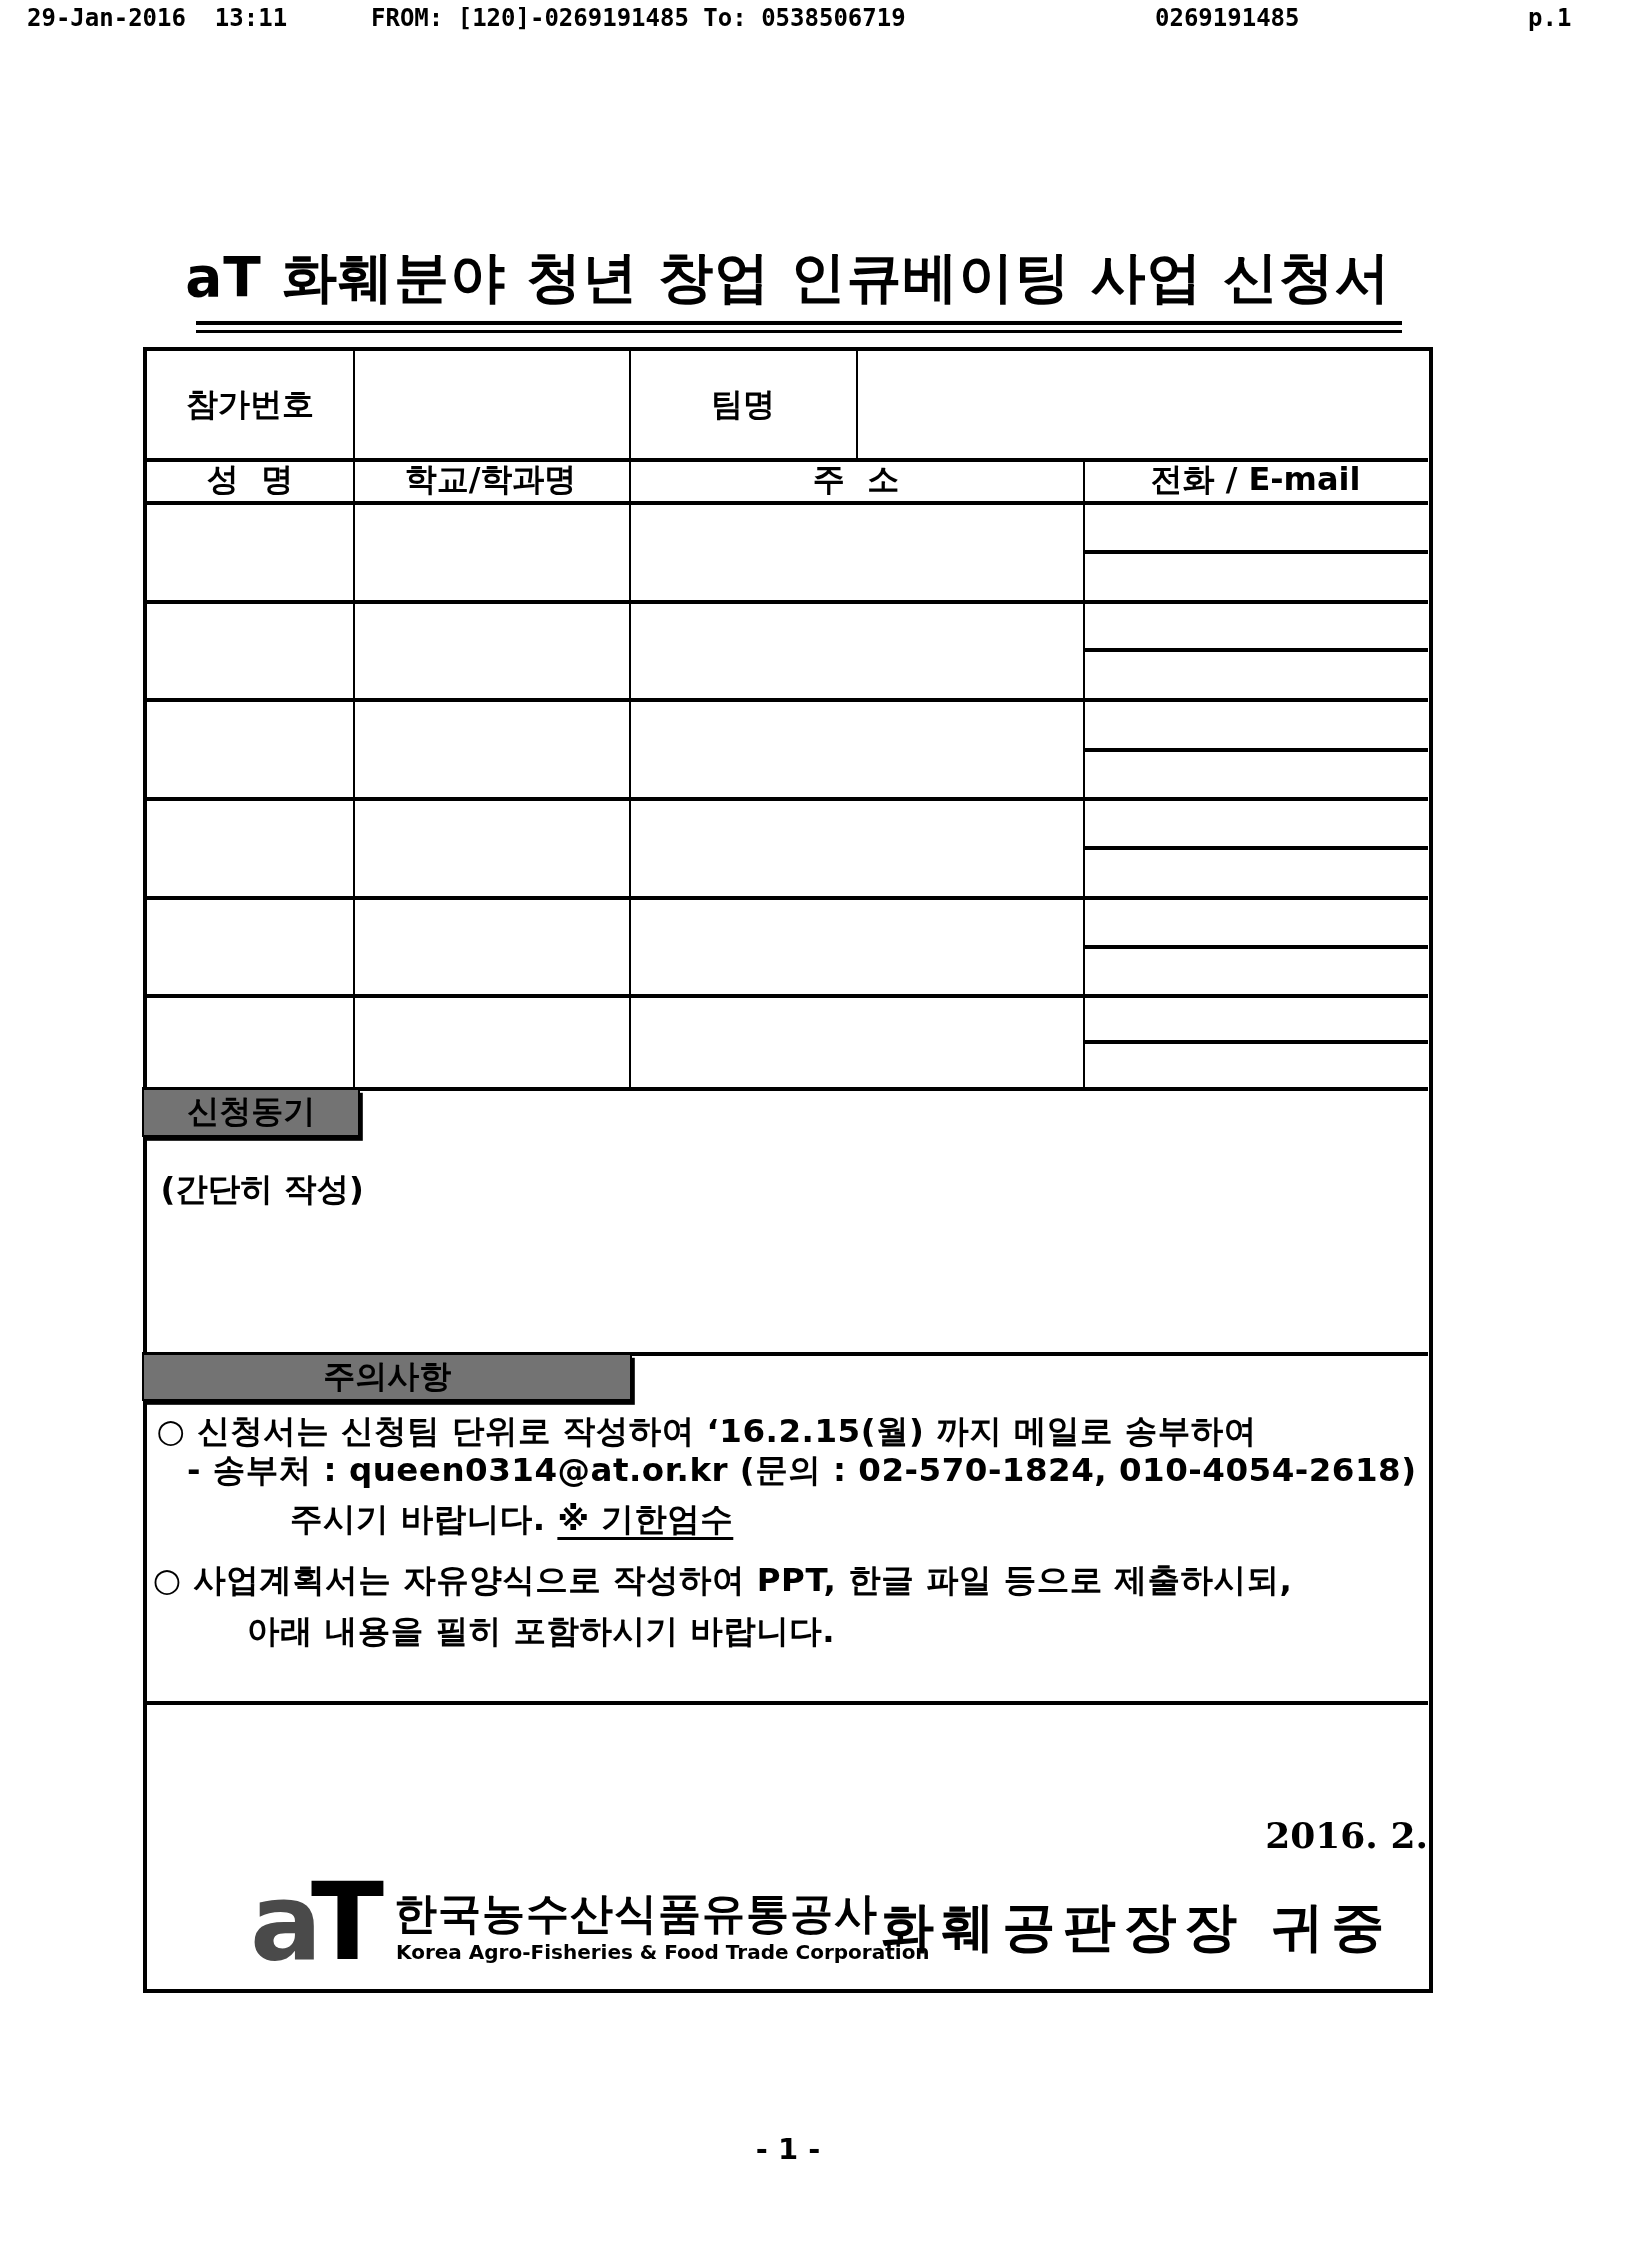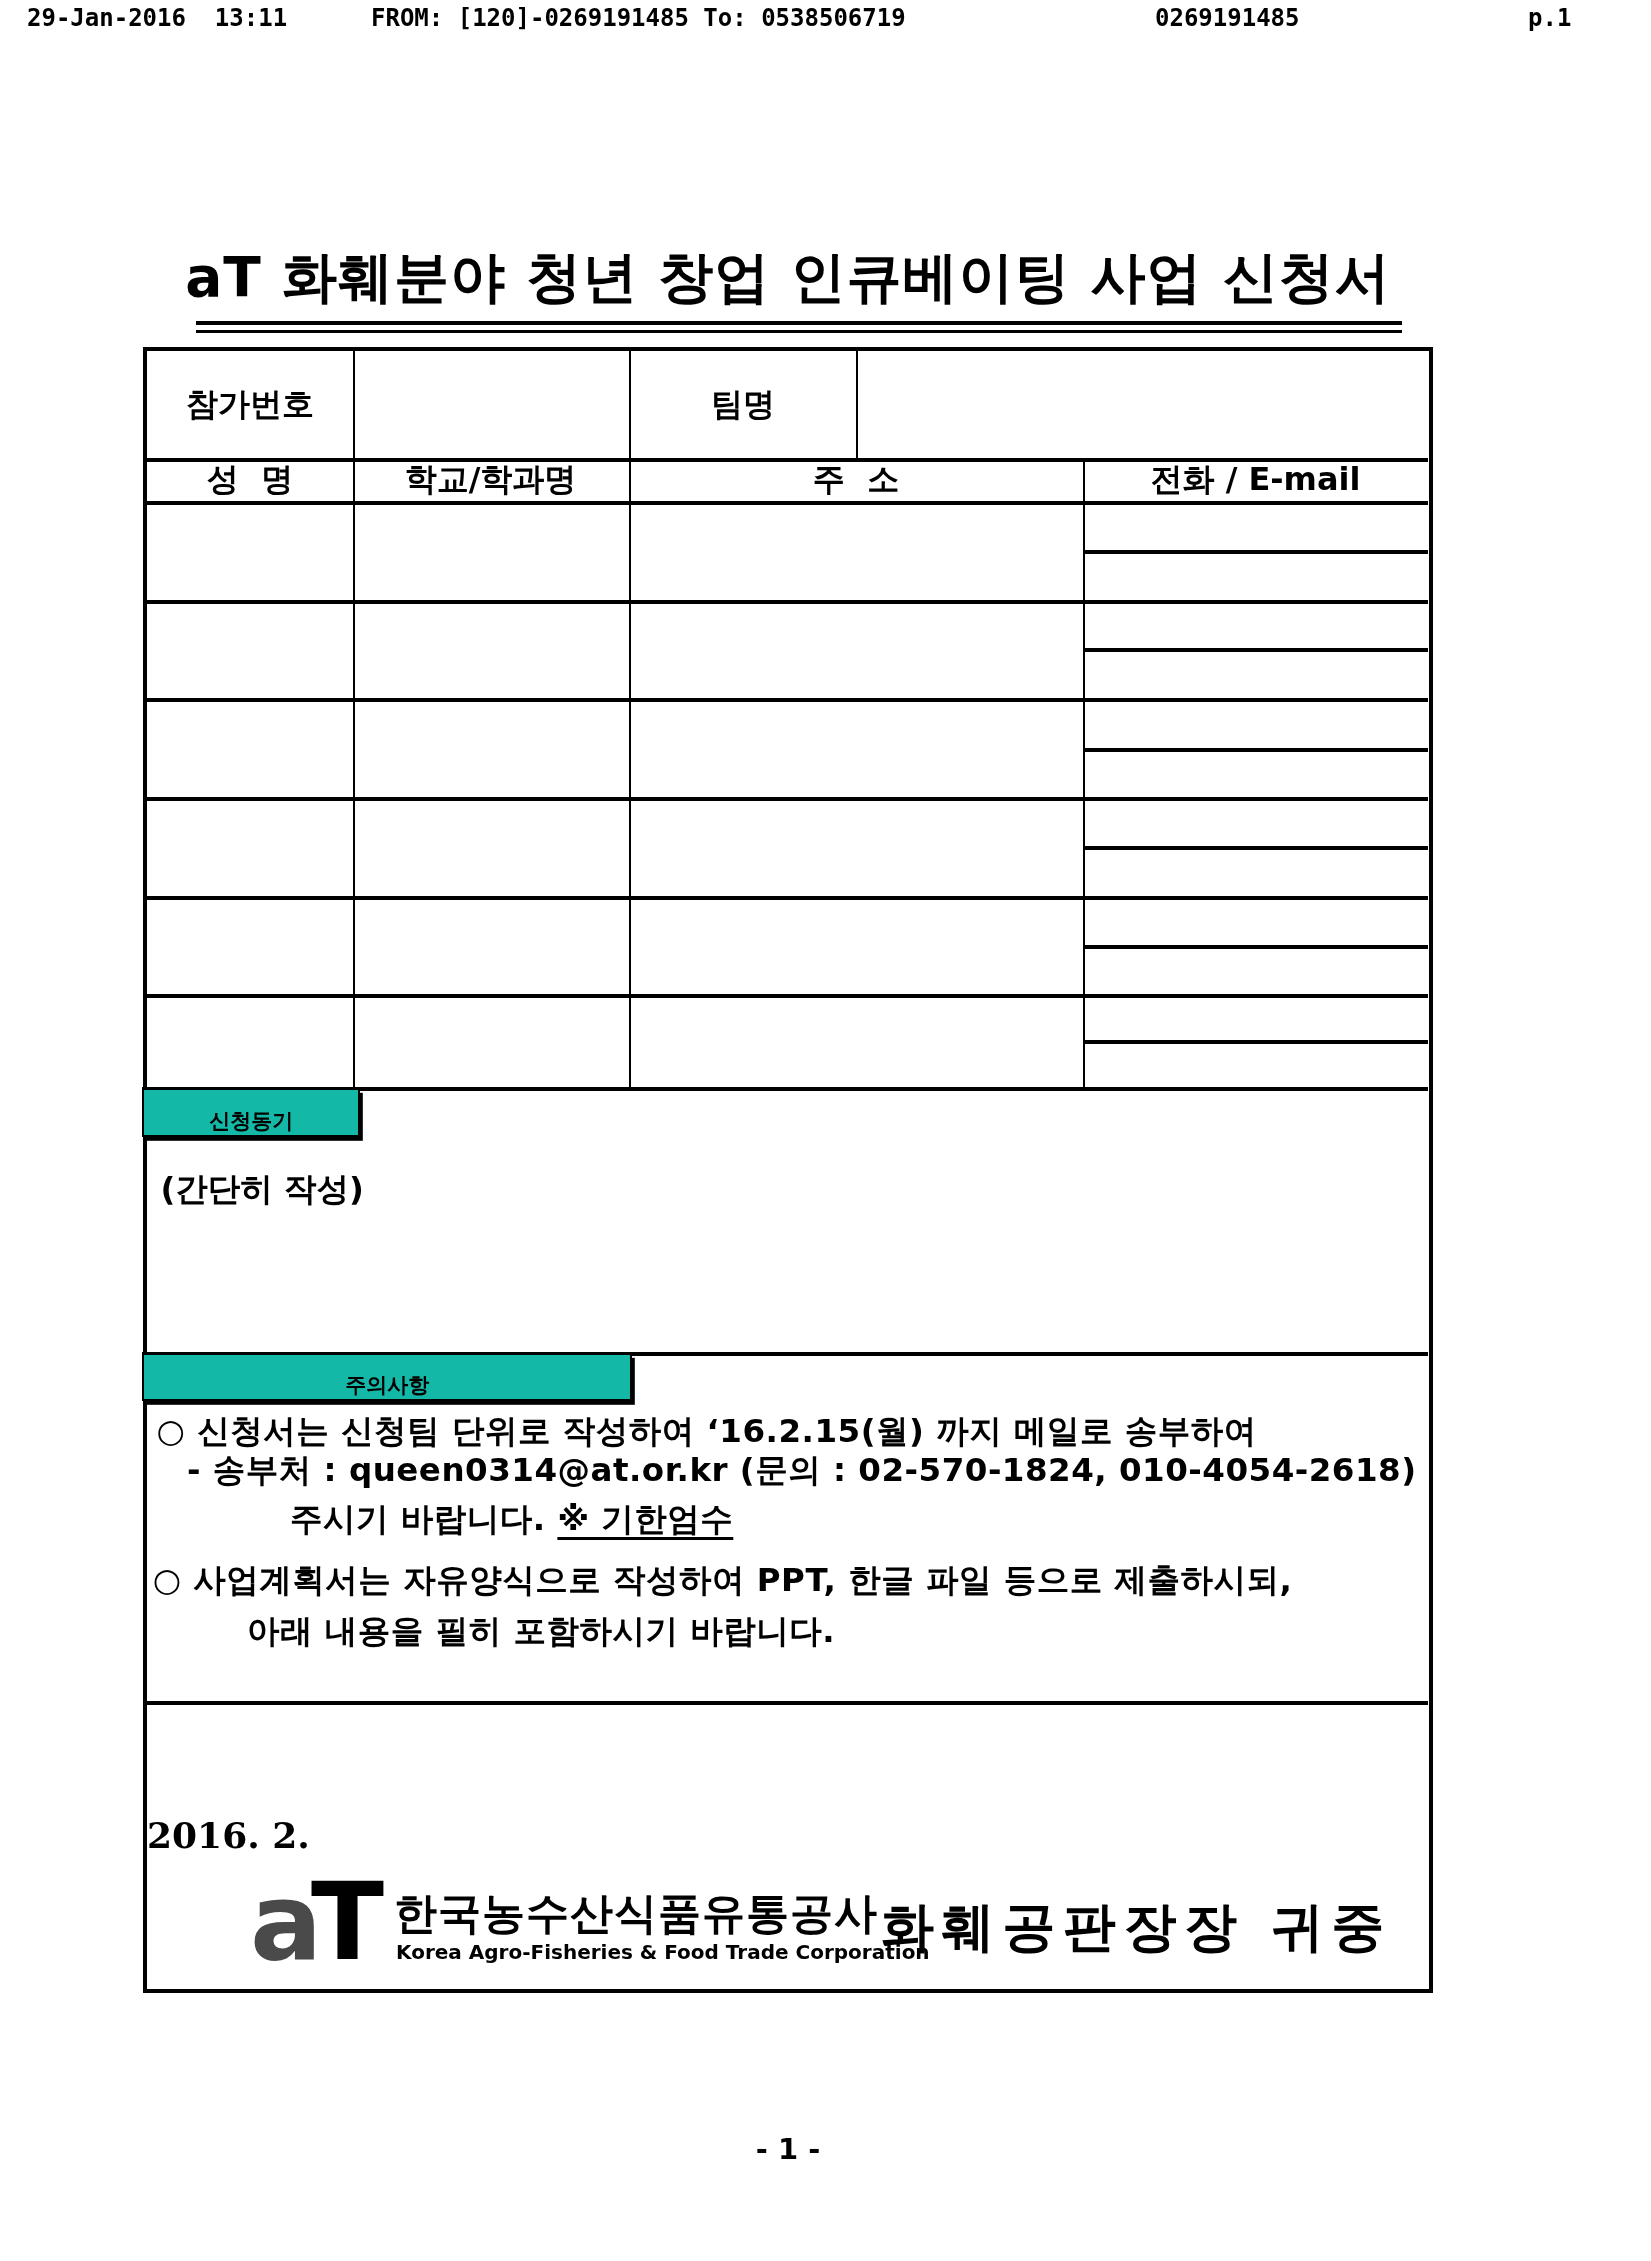--- a/index.html
+++ b/index.html
@@ -55,26 +55,26 @@
   .hline { position: absolute; background: #000; height: 3.8px; }
   .vline { position: absolute; background: #000; width: 1.9px; }
   .cell {
     position: absolute;
     display: flex; align-items: center; justify-content: center;
     font-size: 32px; font-weight: bold;
     white-space: pre;
   }
   .shadow-box {
     position: absolute;
-    background: #14b8a6;
+    background: #737373;
     border: 2.9px solid #000;
     border-top-width: 3.8px;
     box-shadow: 3.8px 4.8px 0 -1px #000;
-    display: flex; align-items: flex-end; justify-content: center;
-    font-size: 21px; font-weight: bold;
+    display: flex; align-items: flex-start; justify-content: center;
+    font-size: 32px; font-weight: bold;
   }
   .hint {
     position: absolute;
     font-size: 32.5px; font-weight: bold;
     white-space: pre;
   }
   .notice-line {
     position: absolute;
     font-size: 32.5px; font-weight: bold;
     letter-spacing: 0.5px;
@@ -86,21 +86,21 @@
     left: 0; top: 1362px; width: 1281px;
     text-align: center;
     font-family: "DejaVu Serif", "Liberation Serif", serif;
     font-size: 32.5px; font-weight: bold;
     letter-spacing: 1px;
     white-space: nowrap;
   }
   .closing-date {
     position: absolute;
     left: 0; top: 1463px; width: 1281px;
-    text-align: left;
+    text-align: right;
     font-family: "DejaVu Serif", "Liberation Serif", serif;
     font-size: 36px; font-weight: bold;
   }
   .logo-a, .logo-t {
     position: absolute; top: 1518px;
     font-size: 107px; font-weight: 800; line-height: 1;
     font-family: "DejaVu Sans", sans-serif;
   }
   .logo-a { left: 103px; color: #4a4a4a; }
   .logo-t { left: 164px; color: #000; }

